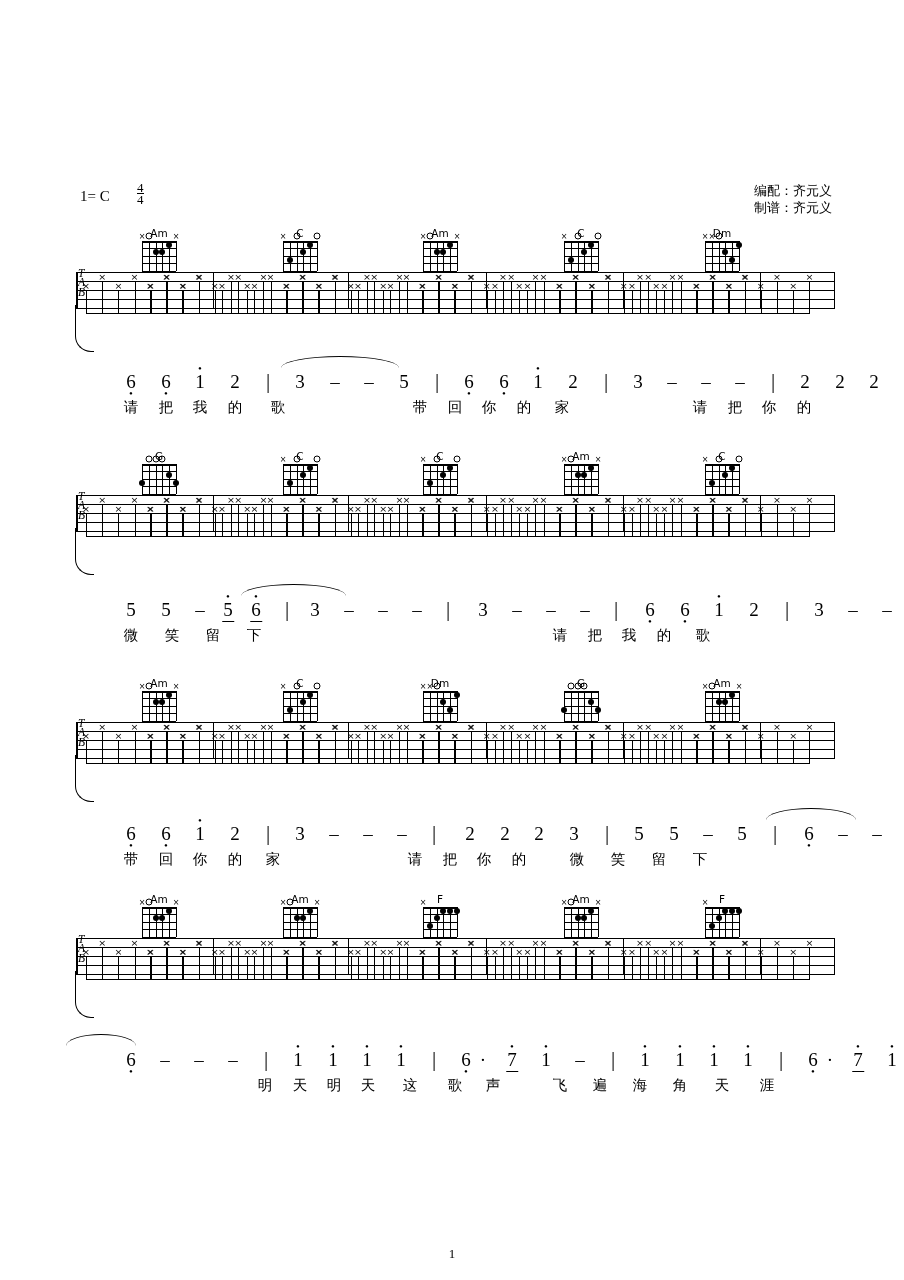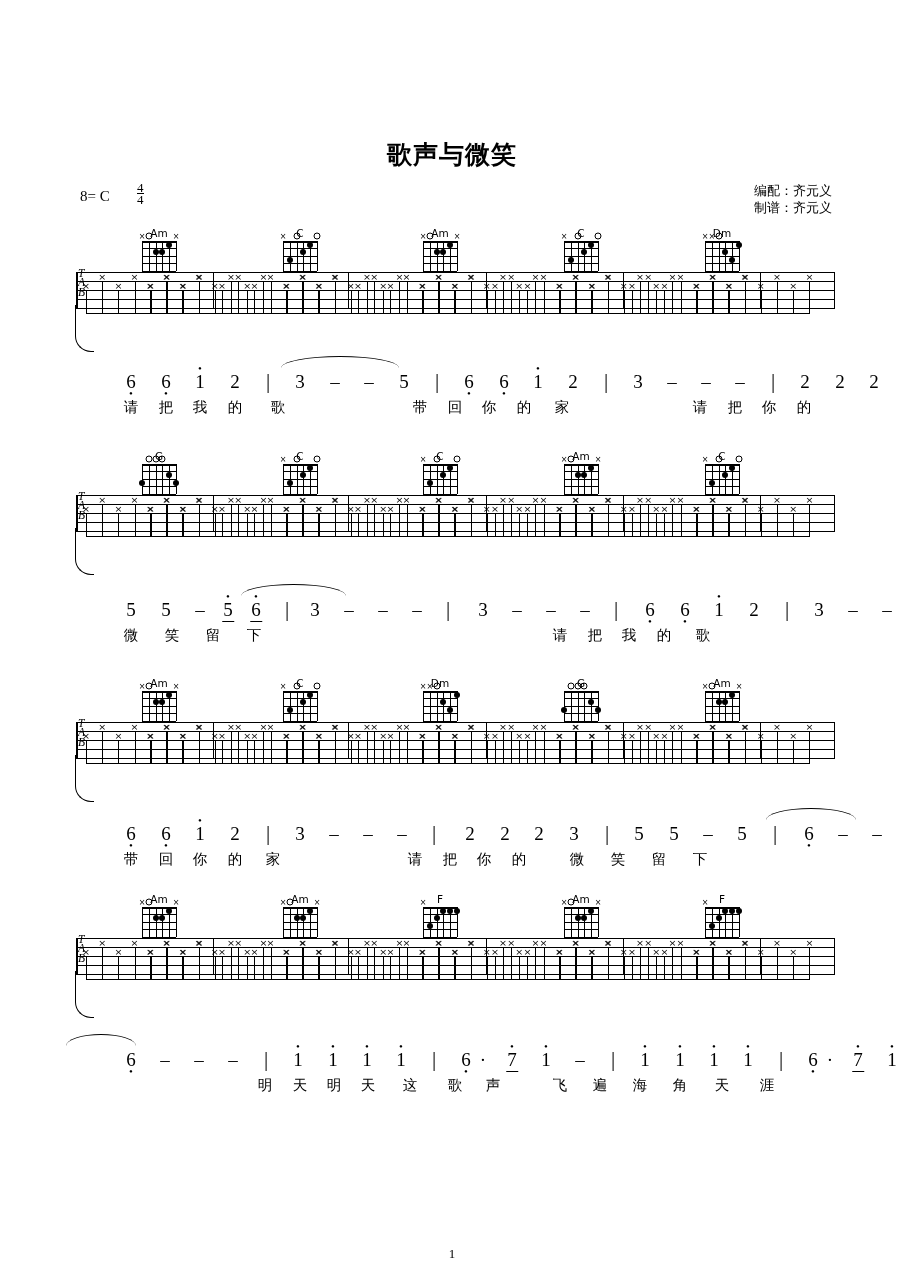--- a/index.html
+++ b/index.html
@@ -51,22 +51,21 @@
   .dash{position:absolute;font-family:"Liberation Serif",serif;font-size:19px;line-height:19px;transform:translateX(-50%);}
   .vbar{position:absolute;font-family:"Liberation Serif",serif;font-size:21px;line-height:19px;transform:translateX(-50%);}
   .lyr{position:absolute;font-family:"DejaVu Sans",sans-serif;font-size:14.5px;line-height:15px;transform:translateX(-50%);}
   .tie{position:absolute;height:11px;border-top:1.3px solid #000;border-radius:50%/100% 100% 0 0;}
 </style>
 </head>
 <body>
 
 <div class="page">
 
-  <div class="title">歌声与微笑</div>
-  <div class="key">8= C</div>
+  <div class="key">1= C</div>
   <div class="timesig">
     <span class="num">4</span>
     <span class="den">4</span>
   </div>
   <div class="credits">
     <div>编配：齐元义</div>
     <div>制谱：齐元义</div>
   </div>
 
   <div id="systems-host">

